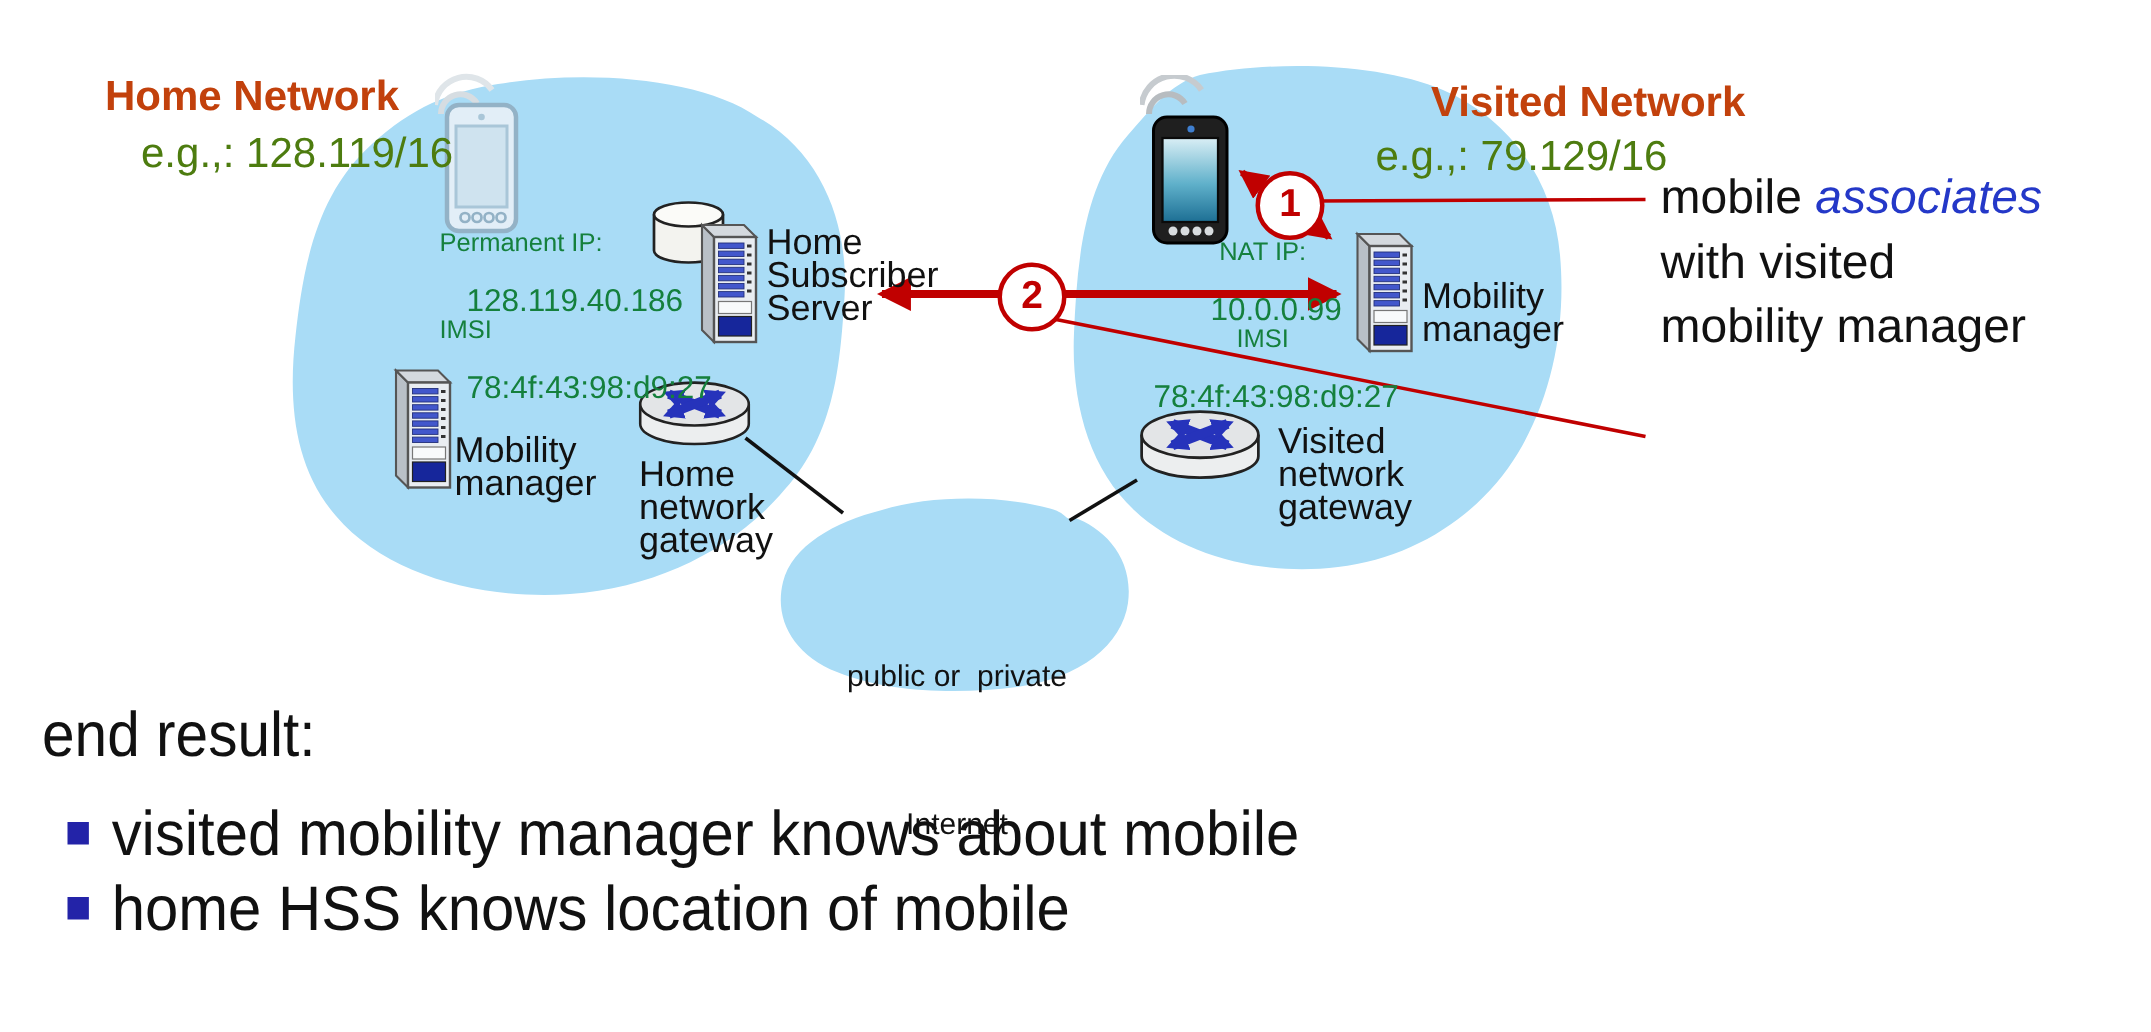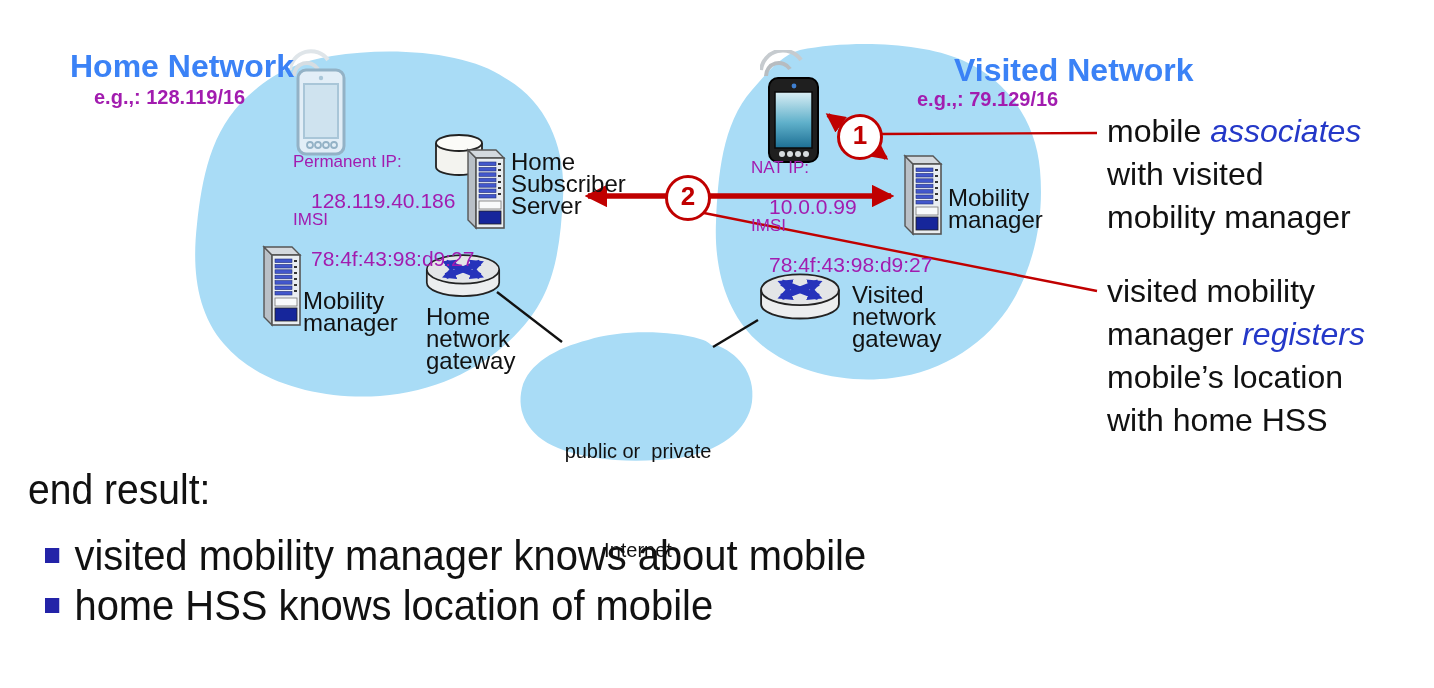--- a/index.html
+++ b/index.html
@@ -1,24 +1,24 @@
 <!DOCTYPE html>
 <html><head>
 <meta charset="utf-8">
 <style>
   html,body{margin:0;padding:0;background:#fff;}
   #stage{position:relative;width:1434px;height:688px;background:#ffffff;overflow:hidden;
          font-family:"Liberation Sans", sans-serif;color:#111;}
   #bg{position:absolute;left:0;top:0;z-index:0;}
   .icon{position:absolute;z-index:2;}
   .lbl{position:absolute;z-index:3;white-space:nowrap;}
-  .net-title{font-size:32px;font-weight:bold;color:#3b82f6;}
-  .subnet{font-size:20px;color:#a21caf;font-weight:bold;}
+  .net-title{font-size:28px;font-weight:bold;color:#c2410c;}
+  .subnet{font-size:28px;color:#4d7c0f;}
   .node-label{font-size:24px;line-height:22px;color:#111;}
-  .addr-block{font-size:17px;line-height:19px;color:#a21caf;}
+  .addr-block{font-size:17px;line-height:19px;color:#15803d;}
   .addr-block .val{font-size:21px;padding-left:18px;margin-top:20px;}
   .internet-label{font-size:20px;line-height:33px;text-align:center;white-space:pre-wrap;}
   .badge{position:absolute;z-index:4;width:40px;height:40px;border:3px solid #c00000;border-radius:50%;
          background:#fff;color:#c00000;font-size:26px;font-weight:bold;text-align:center;line-height:36px;}
   .callout{position:absolute;z-index:3;font-size:32px;line-height:43px;color:#111;white-space:nowrap;}
   .callout .em{color:#2438c8;font-style:italic;}
   .end-heading{position:absolute;font-size:42px;color:#111;transform:scaleX(0.93);transform-origin:left top;white-space:nowrap;}
   .bullet-row{position:absolute;display:flex;align-items:flex-start;transform:scaleX(0.95);transform-origin:left top;white-space:nowrap;}
   .bullet-square{width:15px;height:15px;background:#2323a8;margin:16px 16px 0 0;flex:none;}
   .bullet-text{font-size:42px;color:#111;}
@@ -245,21 +245,21 @@
   </div>
 
   <div class="lbl internet-label" style="left:512px;top:369px;width:252px;">
     <div>public or  private</div>
     <div>Internet</div>
   </div>
 
   <div class="lbl net-title" style="left:954px;top:52px;">Visited Network</div>
   <div class="lbl subnet" style="left:917px;top:88px;">e.g.,: 79.129/16</div>
 
-  <div class="lbl addr-block" style="left:751px;top:158px;">
+  <div class="lbl addr-block" style="left:751px;top:158px;text-align:center;">
     <div>NAT IP:</div>
     <div class="val">10.0.0.99</div>
     <div>IMSI</div>
     <div class="val">78:4f:43:98:d9:27</div>
   </div>
 
   <div class="lbl node-label" style="left:948px;top:187px;">
     <div>Mobility</div>
     <div>manager</div>
   </div>
@@ -269,26 +269,20 @@
     <div>network</div>
     <div>gateway</div>
   </div>
 
   <div class="callout" style="left:1107px;top:110px;">
     <div><span>mobile </span><span class="em">associates</span></div>
     <div>with visited</div>
     <div>mobility manager</div>
   </div>
 
-  <div class="callout" style="left:1107px;top:270px;">
-    <div>visited mobility</div>
-    <div><span>manager </span><span class="em">registers</span></div>
-    <div>mobile’s location</div>
-    <div>with home HSS</div>
-  </div>
 
   <div class="end-heading" style="left:28px;top:466px;">end result:</div>
 
   <div class="bullet-row" style="left:45px;top:532px;">
     <span class="bullet-square"></span>
     <span class="bullet-text">visited mobility manager knows about mobile</span>
   </div>
   <div class="bullet-row" style="left:45px;top:582px;">
     <span class="bullet-square"></span>
     <span class="bullet-text">home HSS knows location of mobile</span>

